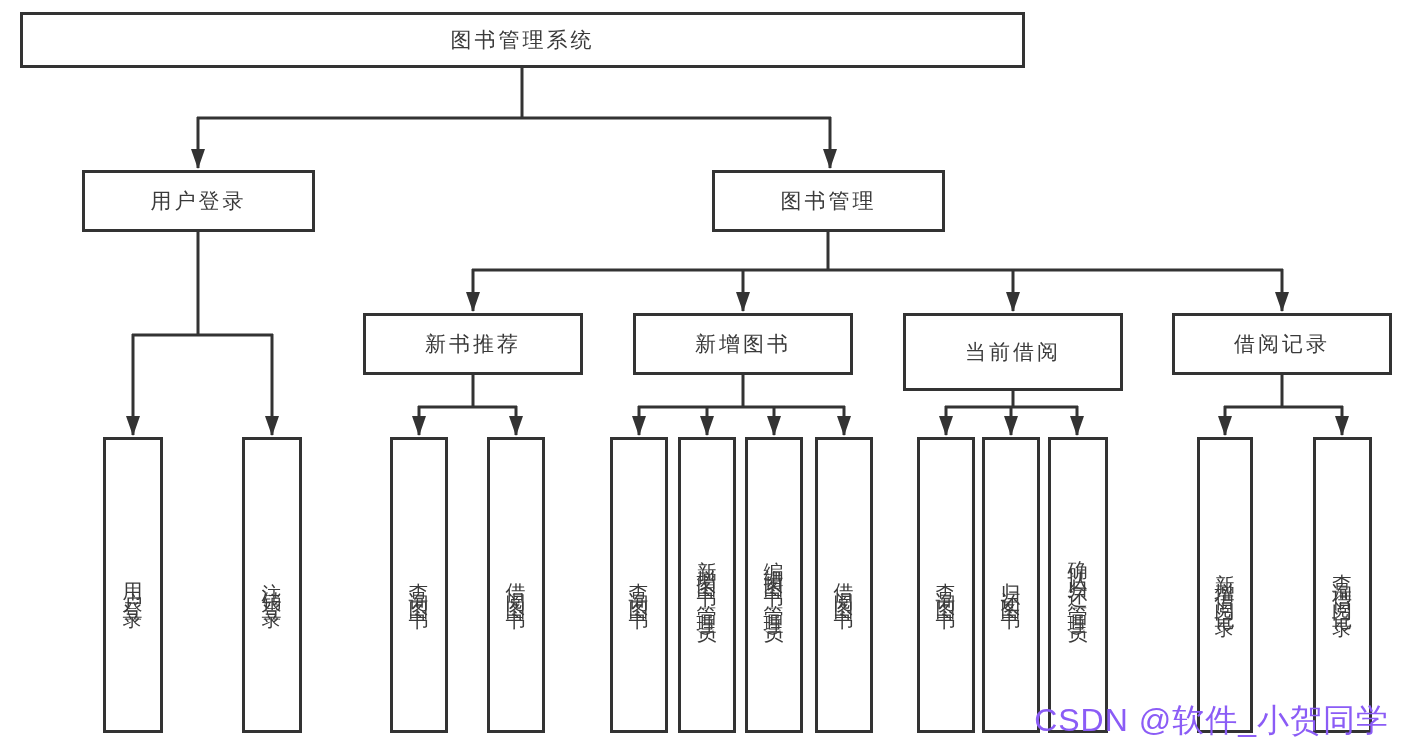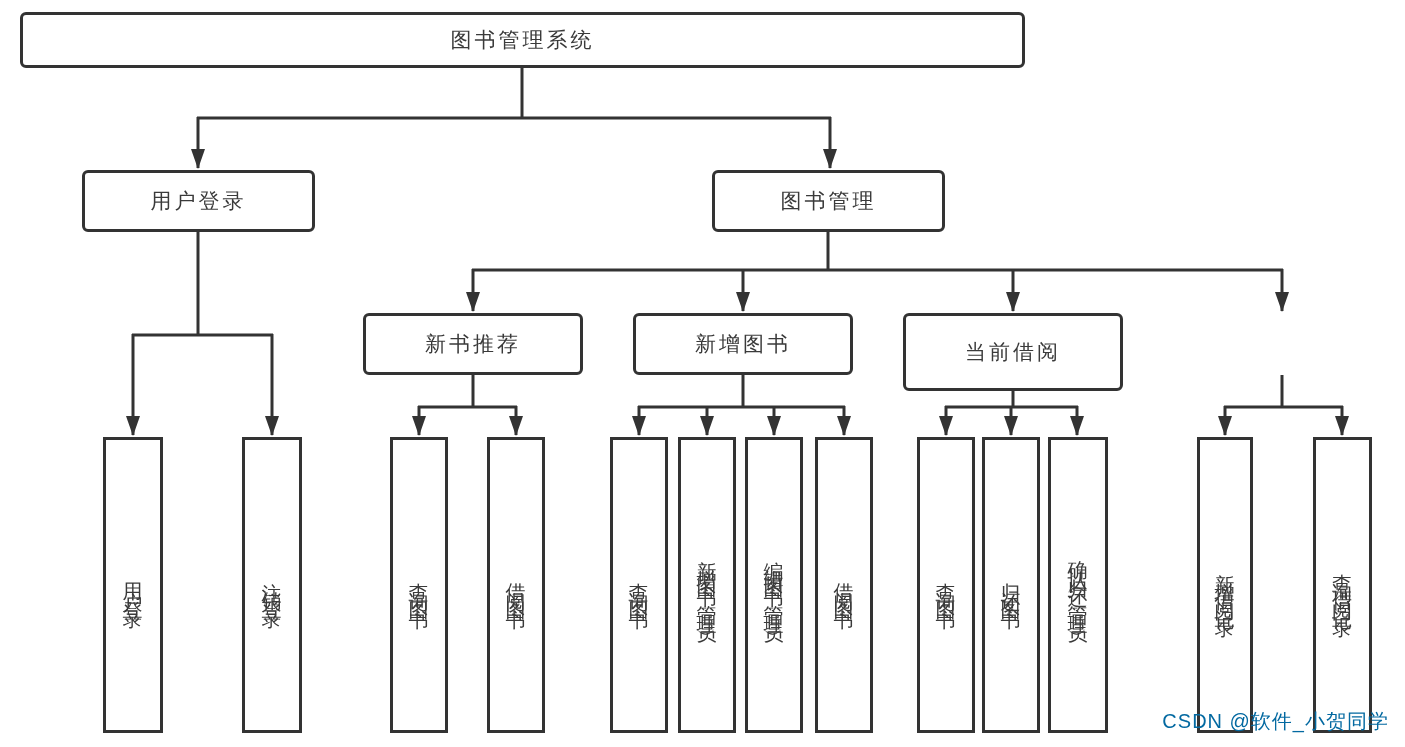--- a/index.html
+++ b/index.html
@@ -19,37 +19,36 @@
     box-sizing: border-box;
     display: flex;
     align-items: center;
     justify-content: center;
     color: #3a3a3a;
   }
   .h {
     font-size: 21px;
     letter-spacing: 3px;
     white-space: nowrap;
-    border-radius: 6px;
   }
   .v {
     top: 437px;
     height: 296px;
     writing-mode: vertical-rl;
     text-orientation: mixed;
     font-size: 20px;
     letter-spacing: 9px;
     line-height: 1.1;
   }
   .watermark {
     position: absolute;
     right: 16px;
-    bottom: 12px;
-    font-size: 20px;
-    color: #0369a1;
+    bottom: 4px;
+    font-size: 32px;
+    color: #8b5cf6;
     letter-spacing: 1px;
     white-space: nowrap;
     z-index: 5;
   }
 </style>
 </head>
 <body>
 
 <div class="canvas">
 
@@ -104,20 +103,21 @@
   </svg>
 
   <div class="node h" style="left:20px;top:12px;width:1005px;height:56px">图书管理系统</div>
 
   <div class="node h" style="left:82px;top:170px;width:233px;height:62px">用户登录</div>
   <div class="node h" style="left:712px;top:170px;width:233px;height:62px">图书管理</div>
 
   <div class="node h" style="left:363px;top:313px;width:220px;height:62px">新书推荐</div>
   <div class="node h" style="left:633px;top:313px;width:220px;height:62px">新增图书</div>
   <div class="node h" style="left:903px;top:313px;width:220px;height:78px">当前借阅</div>
+  <div class="node h" style="left:1172px;top:313px;width:220px;height:62px">借阅记录</div>
 
   <div class="node v" style="left:103px;width:60px">用户登录</div>
   <div class="node v" style="left:242px;width:60px">注销登录</div>
 
   <div class="node v" style="left:390px;width:58px">查询图书</div>
   <div class="node v" style="left:487px;width:58px">借阅图书</div>
 
   <div class="node v" style="left:610px;width:58px">查询图书</div>
   <div class="node v" style="left:678px;width:58px">新增图书（管理员）</div>
   <div class="node v" style="left:745px;width:58px">编辑图书（管理员）</div>

